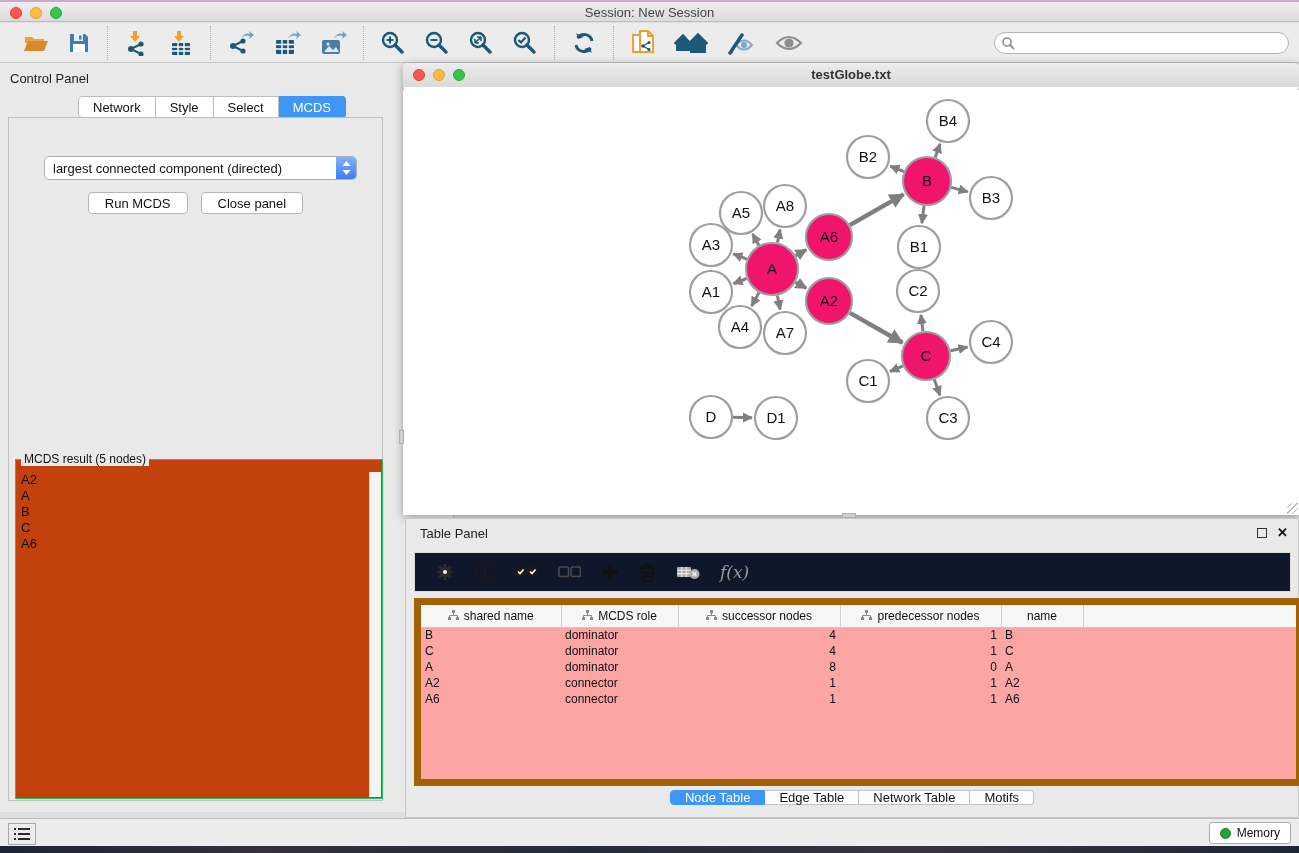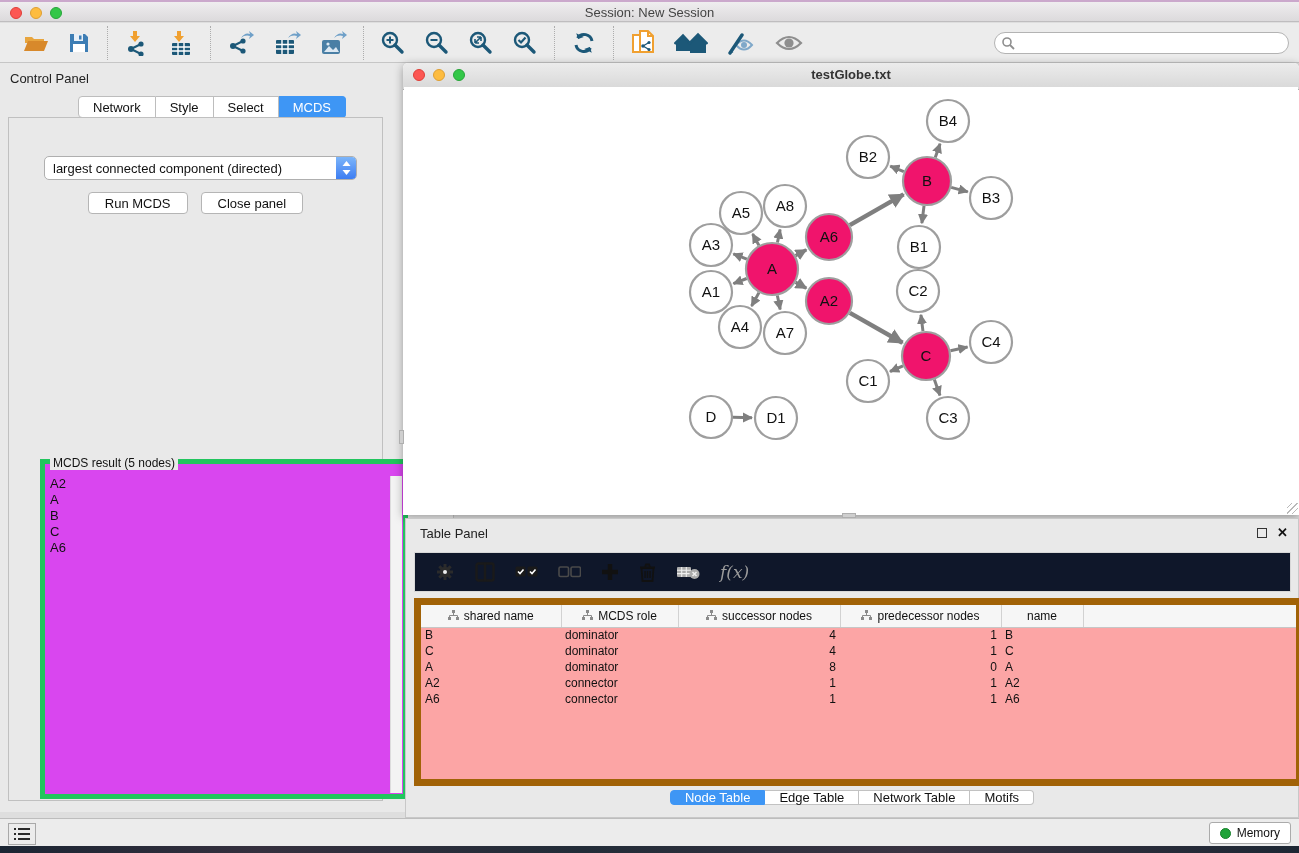--- a/index.html
+++ b/index.html
@@ -41,21 +41,21 @@
   .cp-content { position:absolute; left:8px; top:54px; width:375px; height:747px; border:1px solid #C0C0C0; height:684px; background:#E9E9E9; }
   .opt-label { position:absolute; left:0; right:0; top:16px; text-align:center; font-size:13px; color:#111; }
   .dropdown { position:absolute; left:35px; top:38px; width:313px; height:24px; background:#FFF; border:1px solid #AFAFAF;
     border-radius:5px; display:flex; align-items:center; }
   .dropdown .dd-text { flex:1; font-size:13px; color:#111; padding-left:8px; white-space:nowrap; overflow:hidden; }
   .dd-stepper { width:20px; height:22px; border-radius:0 4px 4px 0; background:linear-gradient(#7CB5FA,#3D7DF2);
     display:flex; flex-direction:column; align-items:center; justify-content:center; gap:1px; }
   .btn-row { position:absolute; left:0; right:0; top:74px; display:flex; justify-content:center; gap:13px; }
   .pbtn { height:22px; background:#FFF; border:1px solid #B5B5B5; border-radius:4px; font-size:13px; color:#111;
     display:flex; align-items:center; justify-content:center; padding:0 16px; }
-  .result-box { position:absolute; left:6px; top:341px; width:368px; height:340px; border:5px solid #22c55e; background:#d946ef;margin-left:25px; }
+  .result-box { position:absolute; left:6px; top:341px; width:368px; height:340px; border:1px solid #22c55e; background:#c2410c; }
   .result-legend { position:absolute; left:5px; top:-8px; background:#E9E9E9; font-size:12px; color:#111; padding:0 3px; }
   .result-list { position:absolute; left:2px; top:12px; right:14px; bottom:2px; font-size:13px; color:#111; line-height:16px; padding-left:3px; overflow:hidden; }
   .result-scroll { position:absolute; right:1px; top:12px; bottom:1px; width:12px; background:#F3F3F3; border-left:1px solid #DCDCDC; }
 
   
   .net-window { position:absolute; left:403px; top:63px; width:896px; height:452px; border-radius:5px 5px 0 0;
     box-shadow:0 2px 10px rgba(0,0,0,.35); background:#FFF; }
   .net-titlebar { position:absolute; left:0; top:0; right:0; height:27px; border-radius:5px 5px 0 0;
     background:linear-gradient(#ECECEC,#D8D8D8); border-bottom:1px solid #ABABAB; }
   .net-titlebar .title { position:absolute; left:0; right:0; top:4px; text-align:center; font-size:13px; font-weight:bold; color:#333; }

